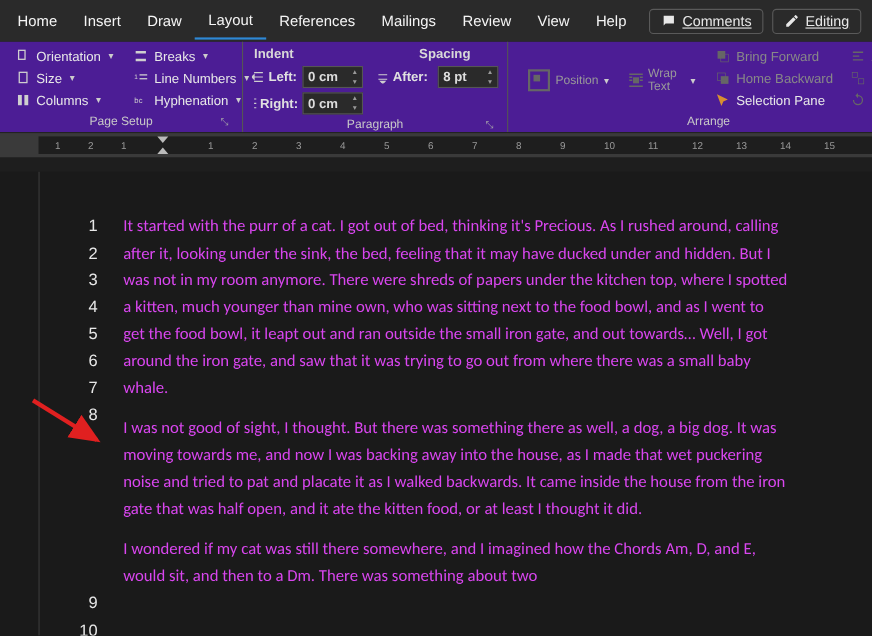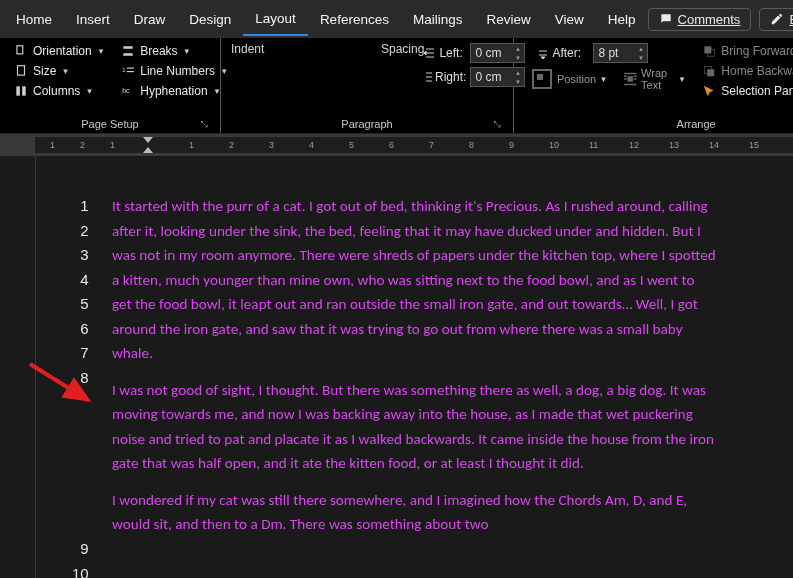--- a/index.html
+++ b/index.html
@@ -44,22 +44,22 @@
     font-size: 13px;
     color: #e8e8e8;
     cursor: pointer;
     text-decoration: underline;
   }
   .pill-btn svg { width: 14px; height: 14px; fill: #e8e8e8; }
   .chev { font-size: 9px; margin-left: 2px; color: #ccc; }
 
   .ribbon {
     display: flex;
-    background: #000000;
-    height: 96px;
+    background: #4c1d95;
+    height: 83px;
     border-bottom: 1px solid #222;
   }
   .ribbon-group {
     display: flex;
     flex-direction: column;
     border-right: 1px solid #555;
     padding: 4px 8px 0 8px;
     position: relative;
   }
   .ribbon-group-body { flex: 1; display: flex; }
@@ -161,21 +161,20 @@
     pointer-events:none;
   }
 </style>
 </head>
 <body>
 
 <div class="menubar">
   <div class="menu-item">Home</div>
   <div class="menu-item">Insert</div>
   <div class="menu-item">Draw</div>
-  <div class="menu-item">Design</div>
   <div class="menu-item active">Layout</div>
   <div class="menu-item">References</div>
   <div class="menu-item">Mailings</div>
   <div class="menu-item">Review</div>
   <div class="menu-item">View</div>
   <div class="menu-item">Help</div>
   <div class="menubar-right">
     <div class="pill-btn">
       <svg viewBox="0 0 24 24">
           <path d="M4 4h16v12H7l-3 3V4z"></path>
@@ -246,21 +245,21 @@
         </div>
       </div>
     </div>
     <div class="ribbon-group-label">
       <span>Page Setup</span>
       <span class="dialog-launcher">⤡</span>
     </div>
   </div>
 
   <div class="ribbon-group" style="width:293px;">
-    <div class="ribbon-group-body" style="flex-direction:row;">
+    <div class="ribbon-group-body" style="flex-direction:column;font-weight:bold;">
       <div style="display:flex; gap:30px;">
         <div class="subhdr" style="width:120px;">Indent</div>
         <div class="subhdr">Spacing</div>
       </div>
       <div style="display:flex; gap:12px;">
         <div class="rcol">
           <div class="indent-row">
             <span class="indent-label">
                 <svg width="12" height="12">
                   <path d="M2 2h8M2 6h8M2 10h8M0 6l2-2v4z" stroke="#cfcfcf" fill="#cfcfcf"></path>

